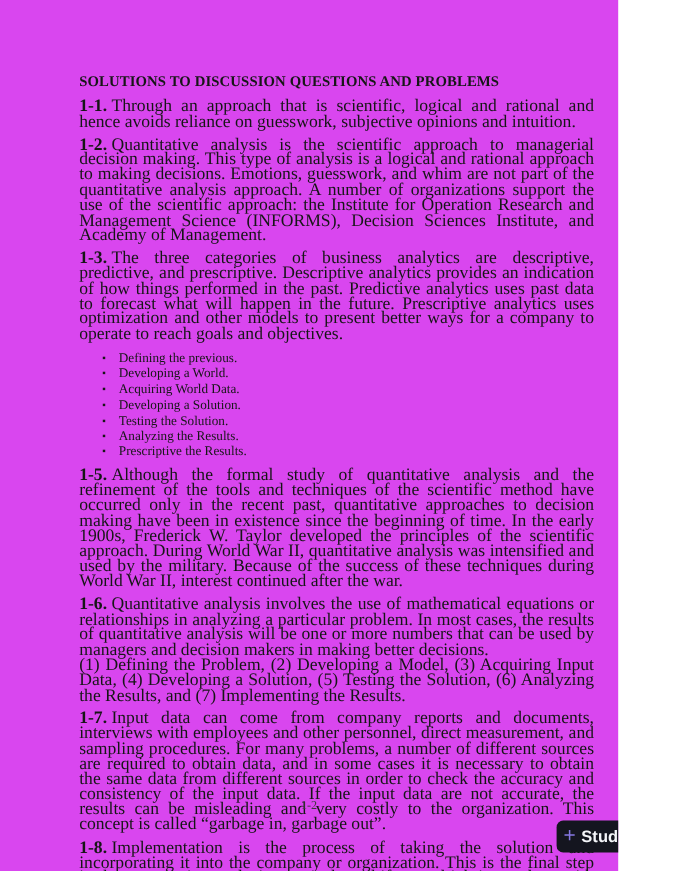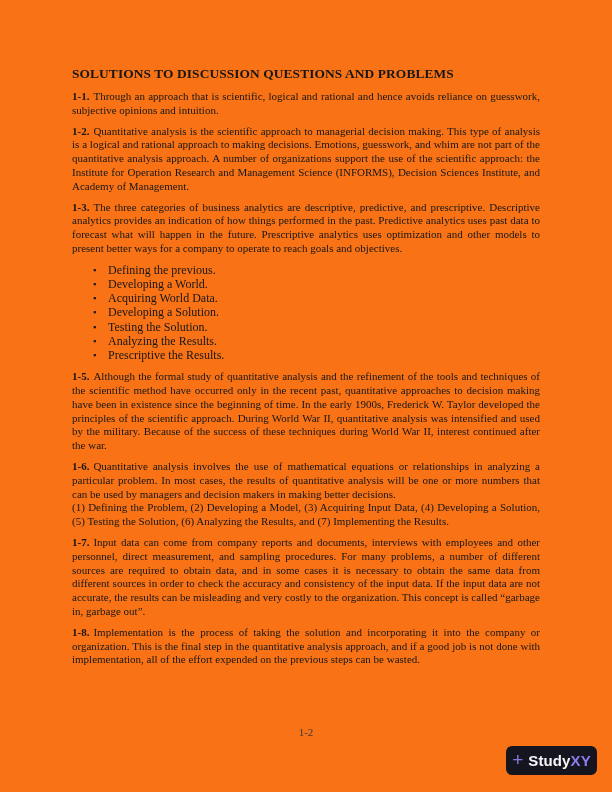--- a/index.html
+++ b/index.html
@@ -1,40 +1,40 @@
 <!DOCTYPE html>
 <html><head>
 <meta charset="utf-8">
 <style>
   * { margin: 0; padding: 0; box-sizing: border-box; }
   html, body { background: #ffffff; }
   .page {
     position: relative;
-    width: 612px;
+    width: 562px;
     height: 792px;
-    background: #f97316;
+    background: #d946ef;
     font-family: "Liberation Serif", serif;
     color: #161616;
     overflow: hidden;
   }
   .content {
     position: absolute;
     top: 66px;
     left: 72px;
     width: 468px;
   }
   .doc-title {
     font-size: 13.4px;
     font-weight: bold;
     letter-spacing: 0.1px;
     margin-bottom: 8px;
     white-space: nowrap;
   }
   .para {
-    font-size: 11px;
+    font-size: 16px;
     line-height: 13.8px;
     text-align: justify;
     margin-bottom: 7px;
   }
   .para .label {
     font-weight: bold;
     padding-right: 4px;
   }
   .steps {
     list-style: none;

